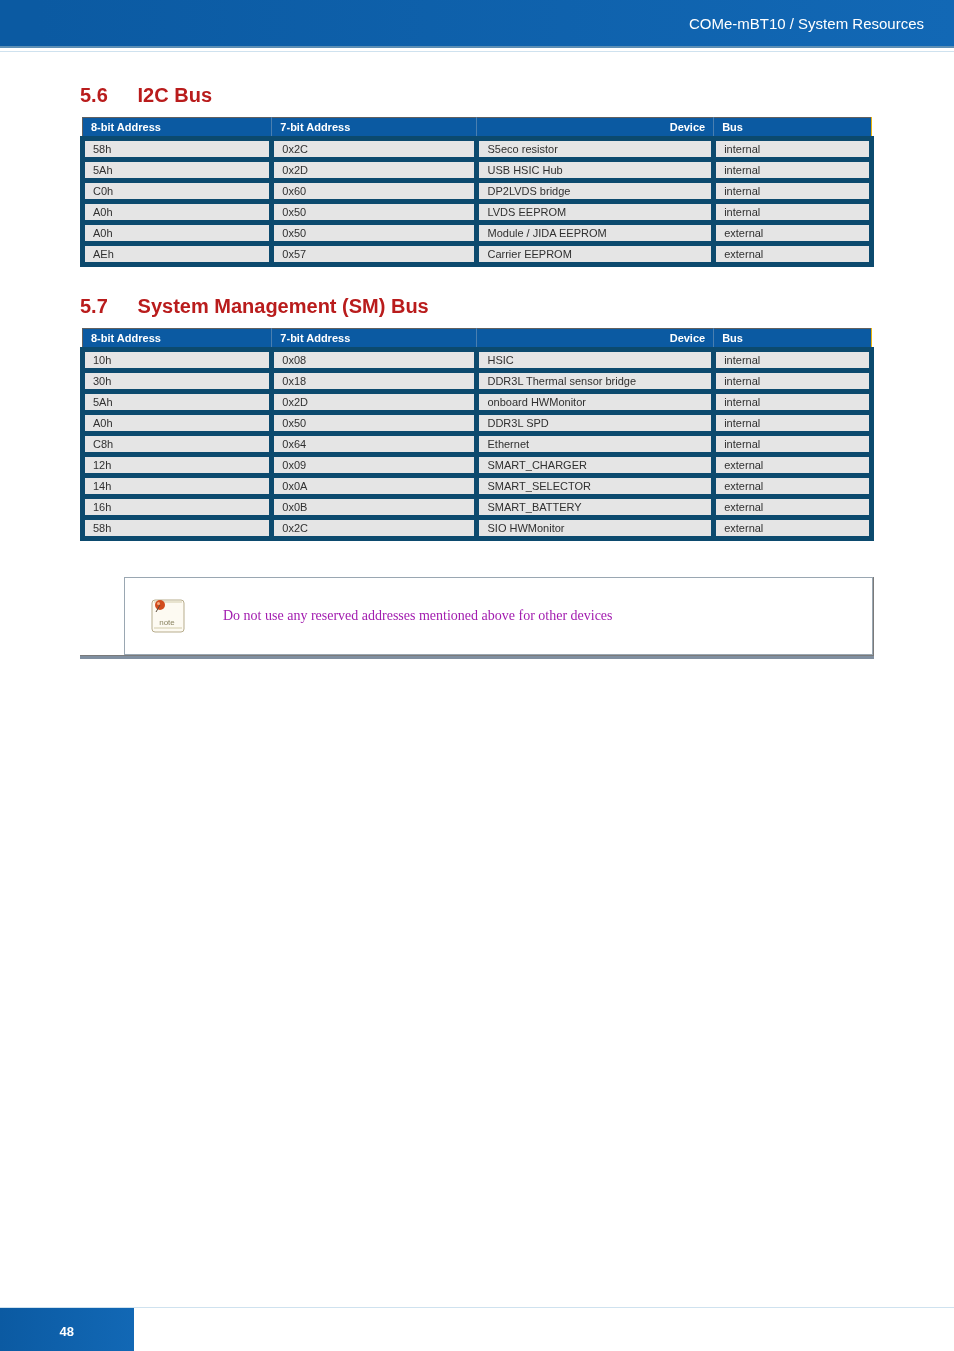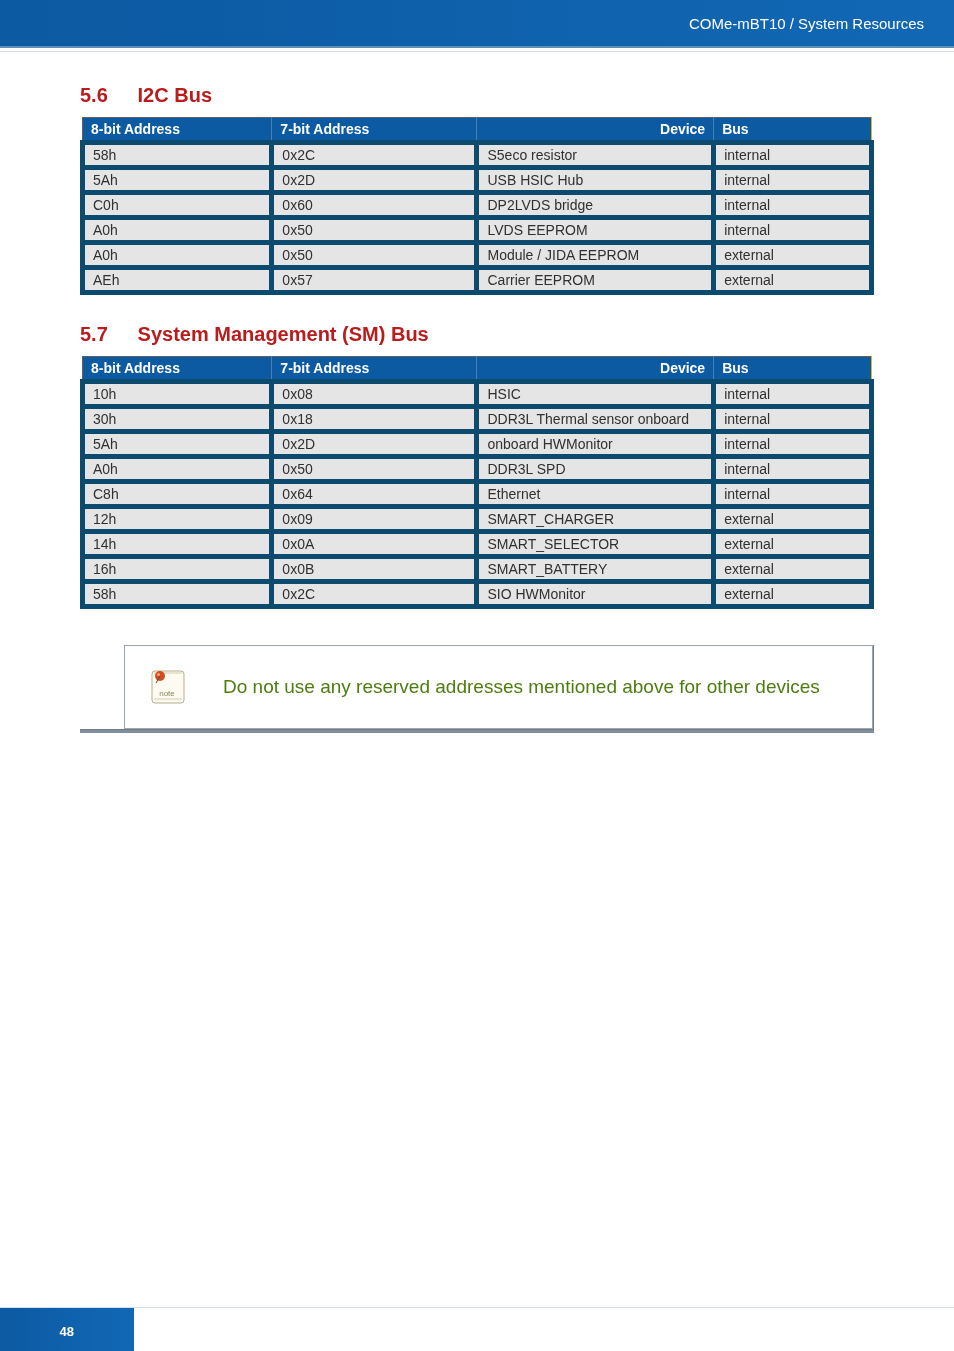--- a/index.html
+++ b/index.html
@@ -45,21 +45,21 @@
     .section-heading-2 {
       margin-top: 28px;
     }
     .section-num {
       display: inline-block;
       width: 52px;
     }
     table {
       width: 100%;
       border-collapse: collapse;
-      font-size: 14px;
+      font-size: 11px;
     }
     th {
       background: #0b5aa2;
       color: #ffffff;
       text-align: left;
       font-weight: bold;
       padding: 3px 8px;
       border: 1px solid #606060;
       border-right: 1px solid #4a7fb0;
       border-top: 1px solid #606060;
@@ -93,22 +93,23 @@
       display: flex;
       align-items: center;
       justify-content: center;
       padding: 12px 0;
     }
     .callout-text {
       flex: 1;
       display: flex;
       align-items: center;
       padding: 30px 12px;
-      color: #4d7c0f;
-      font-size: 19px;
+      color: #a21caf;
+      font-size: 14px;
+      font-family: Liberation Serif, serif;
     }
     .footer {
       position: absolute;
       bottom: 0;
       left: 0;
       right: 0;
       height: 44px;
       background: linear-gradient(to right, #0b5aa2 0%, #1268b5 14%, #ffffff 14%, #ffffff 100%);
     }
     .footer-overlay {
@@ -218,21 +219,21 @@
     <tbody>
       <tr>
           <td>10h</td>
           <td>0x08</td>
           <td>HSIC</td>
           <td>internal</td>
         </tr>
       <tr>
           <td>30h</td>
           <td>0x18</td>
-          <td>DDR3L Thermal sensor onboard</td>
+          <td>DDR3L Thermal sensor bridge</td>
           <td>internal</td>
         </tr>
       <tr>
           <td>5Ah</td>
           <td>0x2D</td>
           <td>onboard HWMonitor</td>
           <td>internal</td>
         </tr>
       <tr>
           <td>A0h</td>

